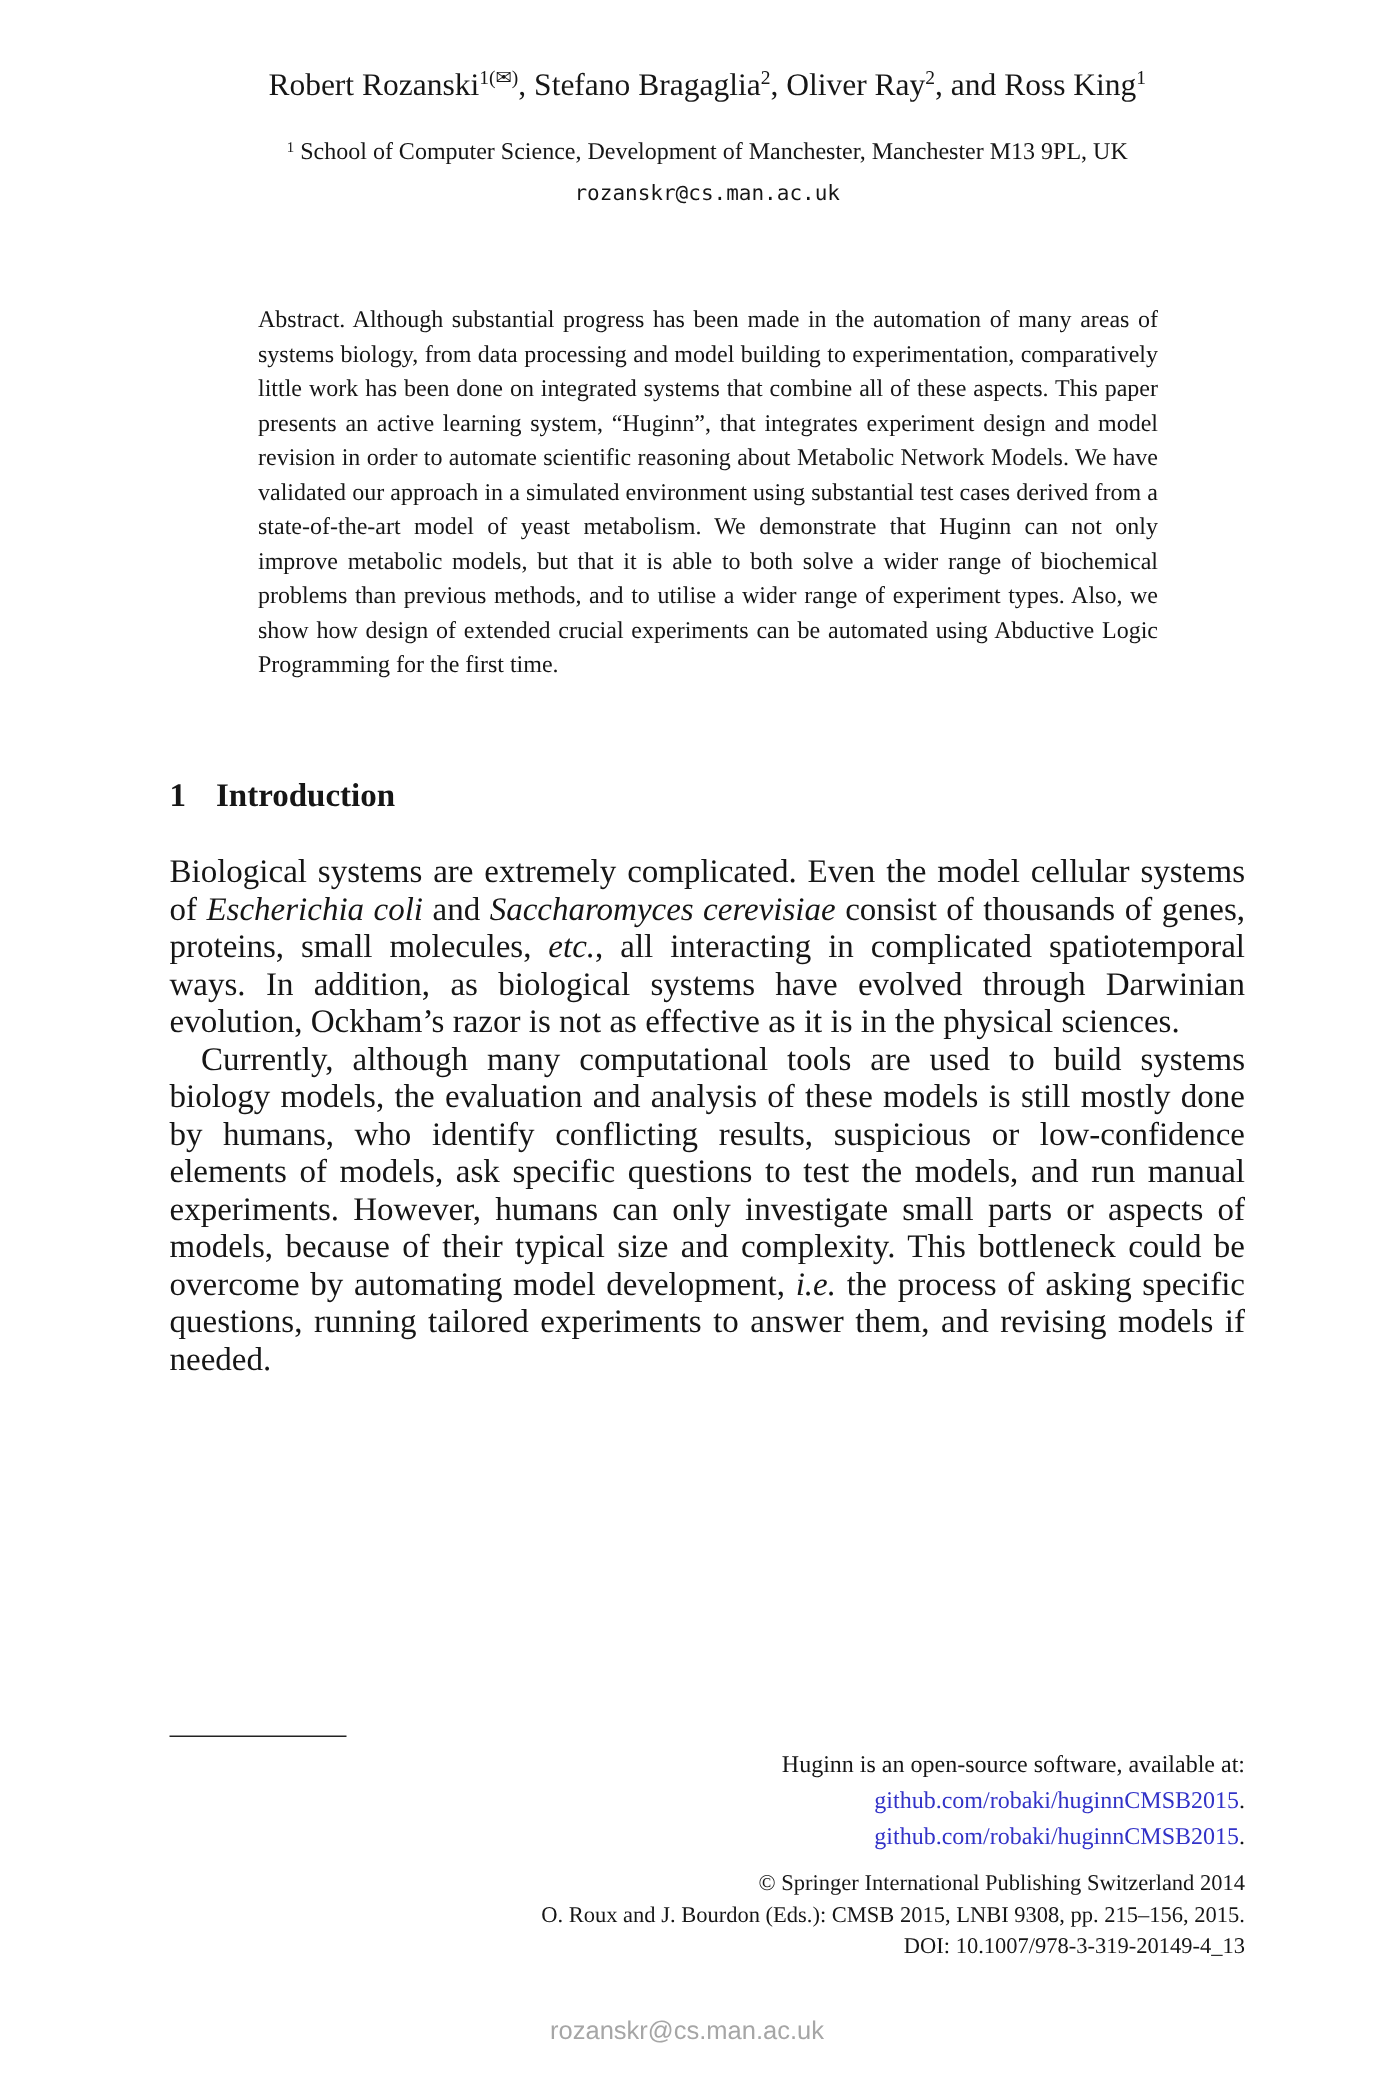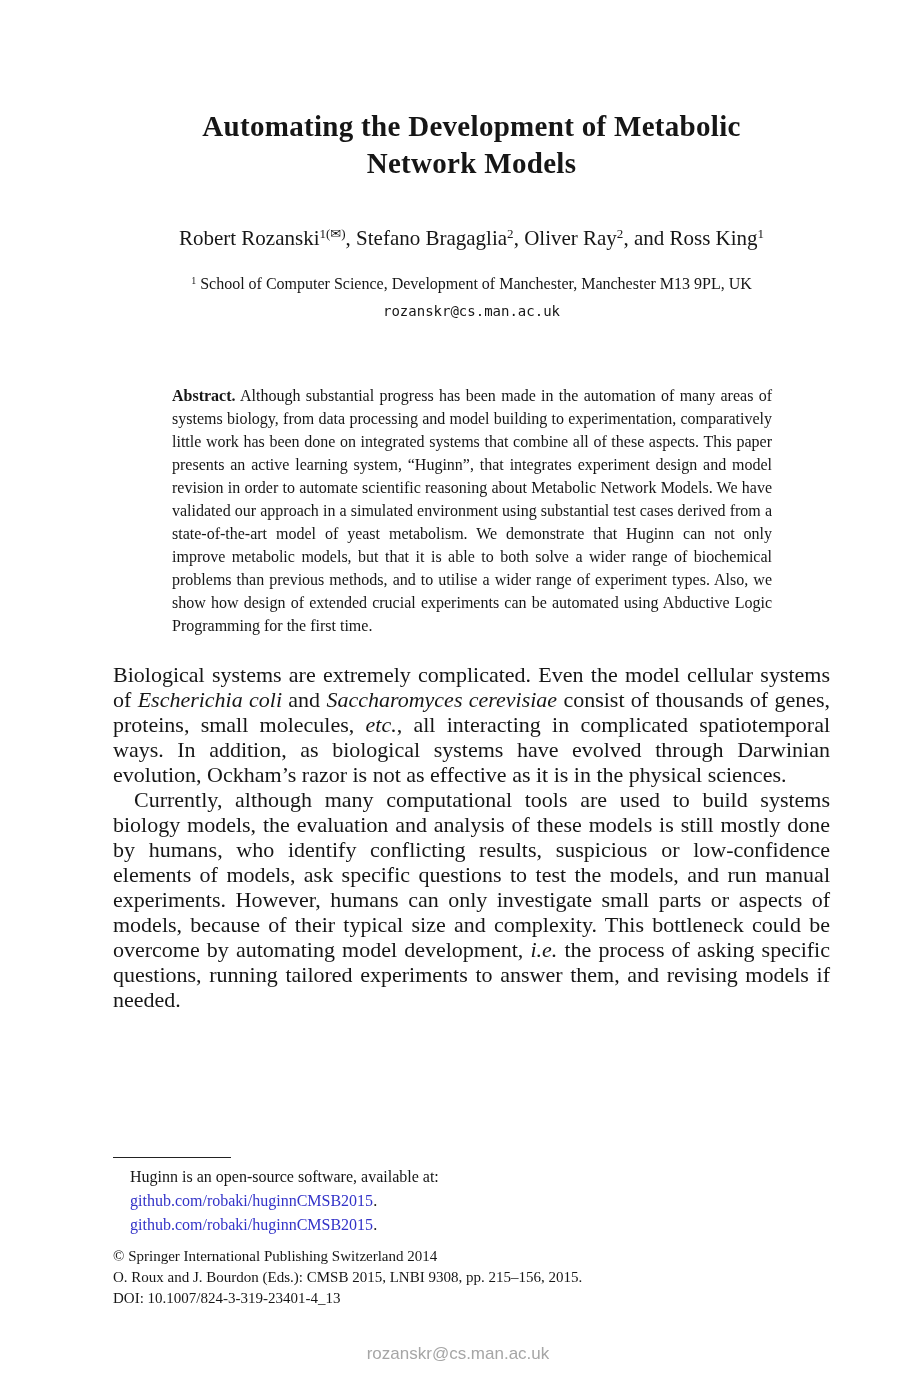--- a/index.html
+++ b/index.html
@@ -63,20 +63,21 @@
     font-size: 22px;
     line-height: 25px;
     text-align: justify;
   }
   .body-par.indent { margin-top: 0; text-indent: 21px; }
   .page-footer {
     position: absolute;
     left: 113px;
     right: 86px;
     top: 1157px;
+    text-align: right;
   }
   .footnote-rule {
     width: 118px;
     height: 0;
     border-top: 1.5px solid #222222;
     margin-bottom: 7px;
   }
   .footnote {
     font-size: 16px;
     line-height: 24px;
@@ -95,62 +96,61 @@
   .watermark {
     position: absolute;
     left: 0;
     right: 0;
     top: 1344px;
     text-align: center;
     font-family: "Liberation Sans", "DejaVu Sans", sans-serif;
     font-size: 17px;
     color: var(--watermark-color, #a6a6a6);
   }
-  .bold { font-weight: bold; margin-top: 41px; }
+  .bold { font-weight: normal; margin-top: 41px; }
   .italic { font-style: italic; }
   .sup {
     font-size: 62%;
     position: relative;
     top: -0.55em;
   }
 </style>
 </head>
 <body>
 
 <div class="page">
   <div class="content">
 
-    <h1 class="title">
-      <span class="tline">Automating the Development of Metabolic</span>
-      <span class="tline">Network Models</span>
-    </h1>
 
     <div class="authors"><span>Robert Rozanski</span><span class="sup">1(✉)</span><span>, Stefano Bragaglia</span><span class="sup">2</span><span>, Oliver Ray</span><span class="sup">2</span><span>, and Ross King</span><span class="sup">1</span></div>
 
     <div class="affiliations">
       <div><span class="sup">1</span><span> School of Computer Science, Development of Manchester, Manchester M13 9PL, UK</span></div>
       <div class="email-line">rozanskr@cs.man.ac.uk</div>
     </div>
 
     <section class="abstract"><span class="bold">Abstract.</span><span> Although substantial progress has been made in the automation of many areas of systems biology, from data processing and model building to experimentation, comparatively little work has been done on integrated systems that combine all of these aspects. This paper presents an active learning system, “Huginn”, that integrates experiment design and model revision in order to automate scientific reasoning about Metabolic Network Models. We have validated our approach in a simulated environment using substantial test cases derived from a state-of-the-art model of yeast metabolism. We demonstrate that Huginn can not only improve metabolic models, but that it is able to both solve a wider range of biochemical problems than previous methods, and to utilise a wider range of experiment types. Also, we show how design of extended crucial experiments can be automated using Abductive Logic Programming for the first time.</span></section>
 
+    <h2 class="section-heading">
+      <span class="secnum">1</span><span>Introduction</span>
+    </h2>
 
     <p class="body-par"><span>Biological systems are extremely complicated. Even the model cellular systems of </span><span class="italic">Escherichia coli</span><span> and </span><span class="italic">Saccharomyces cerevisiae</span><span> consist of thousands of genes, proteins, small molecules, </span><span class="italic">etc.</span><span>, all interacting in complicated spatiotemporal ways. In addition, as biological systems have evolved through Darwinian evolution, Ockham’s razor is not as effective as it is in the physical sciences.</span></p>
     <p class="body-par indent"><span>Currently, although many computational tools are used to build systems biology models, the evaluation and analysis of these models is still mostly done by humans, who identify conflicting results, suspicious or low-confidence elements of models, ask specific questions to test the models, and run manual experiments. However, humans can only investigate small parts or aspects of models, because of their typical size and complexity. This bottleneck could be overcome by automating model development, </span><span class="italic">i.e.</span><span> the process of asking specific questions, running tailored experiments to answer them, and revising models if needed.</span></p>
 
   </div>
 
   <footer class="page-footer">
     <div class="footnote-rule"></div>
     <div class="footnote">
       <div><span>Huginn is an open-source software, available at:</span></div>
       <div><a class="link" href="#">github.com/robaki/huginnCMSB2015</a><span>.</span></div>
       <div><a class="link" href="#">github.com/robaki/huginnCMSB2015</a><span>.</span></div>
     </div>
     <div class="copyright">
       <div>© Springer International Publishing Switzerland 2014</div>
       <div>O. Roux and J. Bourdon (Eds.): CMSB 2015, LNBI 9308, pp. 215–156, 2015.</div>
-      <div>DOI: 10.1007/824-3-319-23401-4_13</div>
+      <div>DOI: 10.1007/978-3-319-20149-4_13</div>
     </div>
   </footer>
 
   <div class="watermark">rozanskr@cs.man.ac.uk</div>
 </div>
 
 </body></html>

